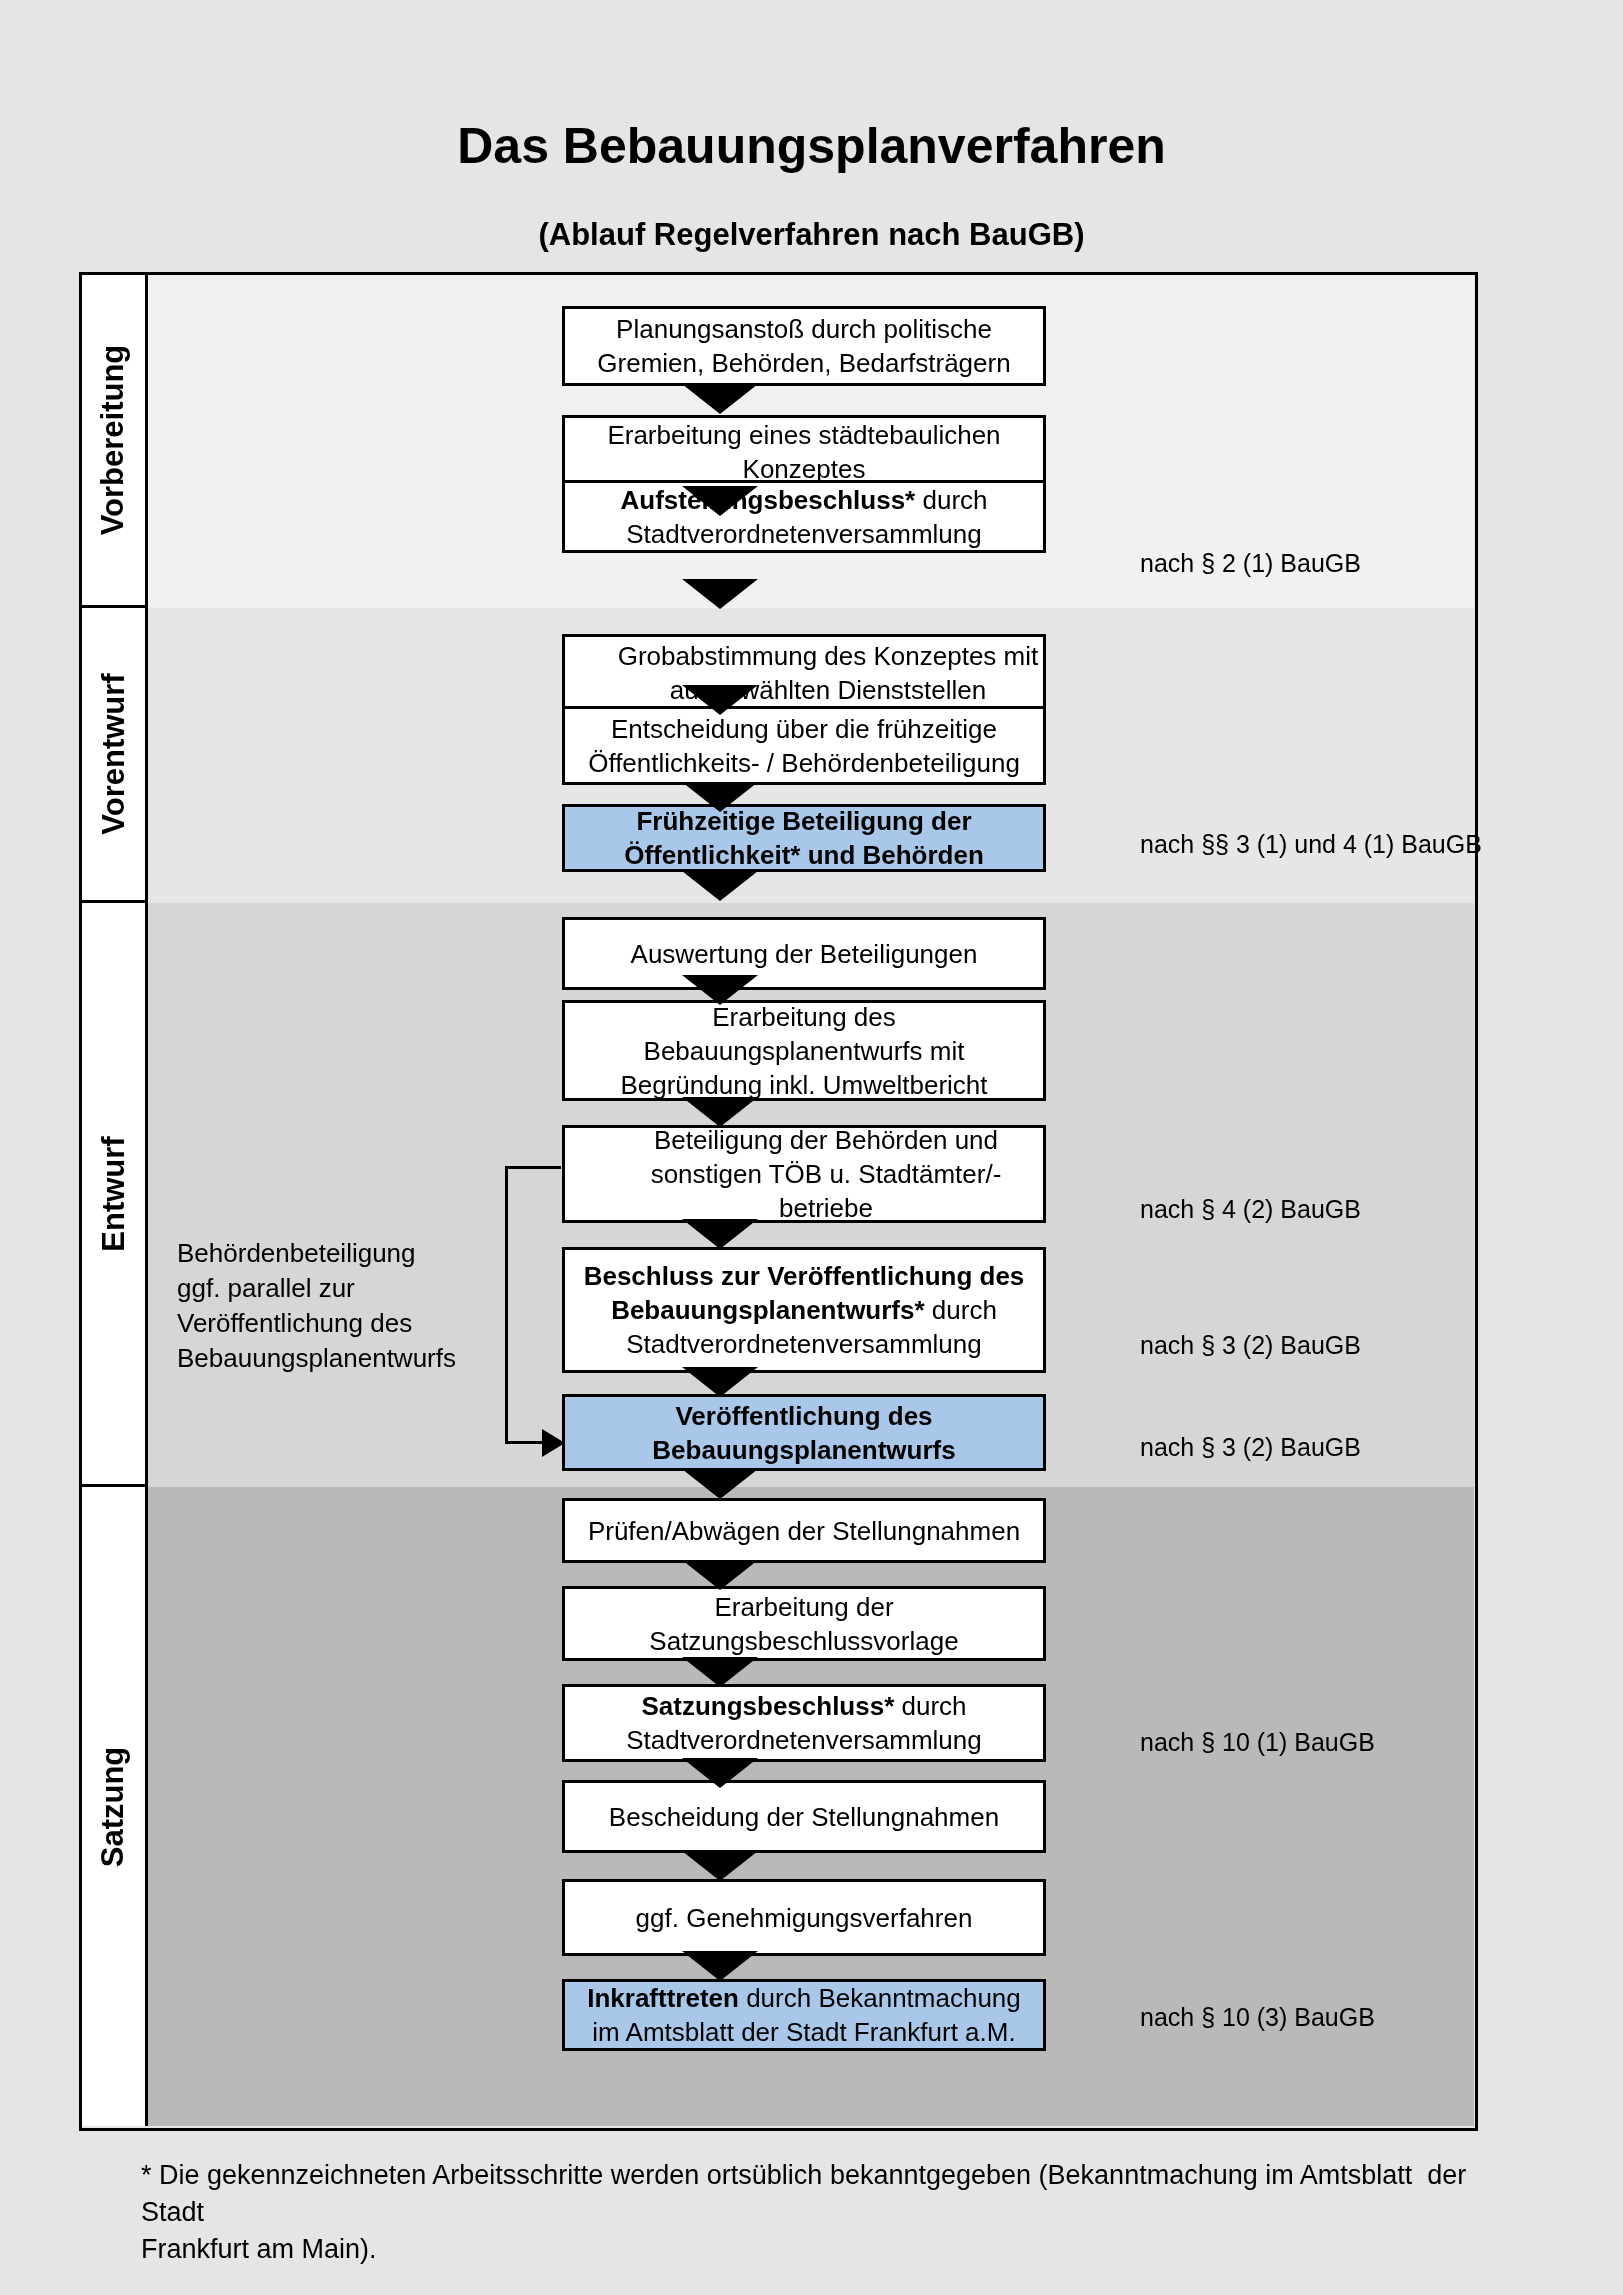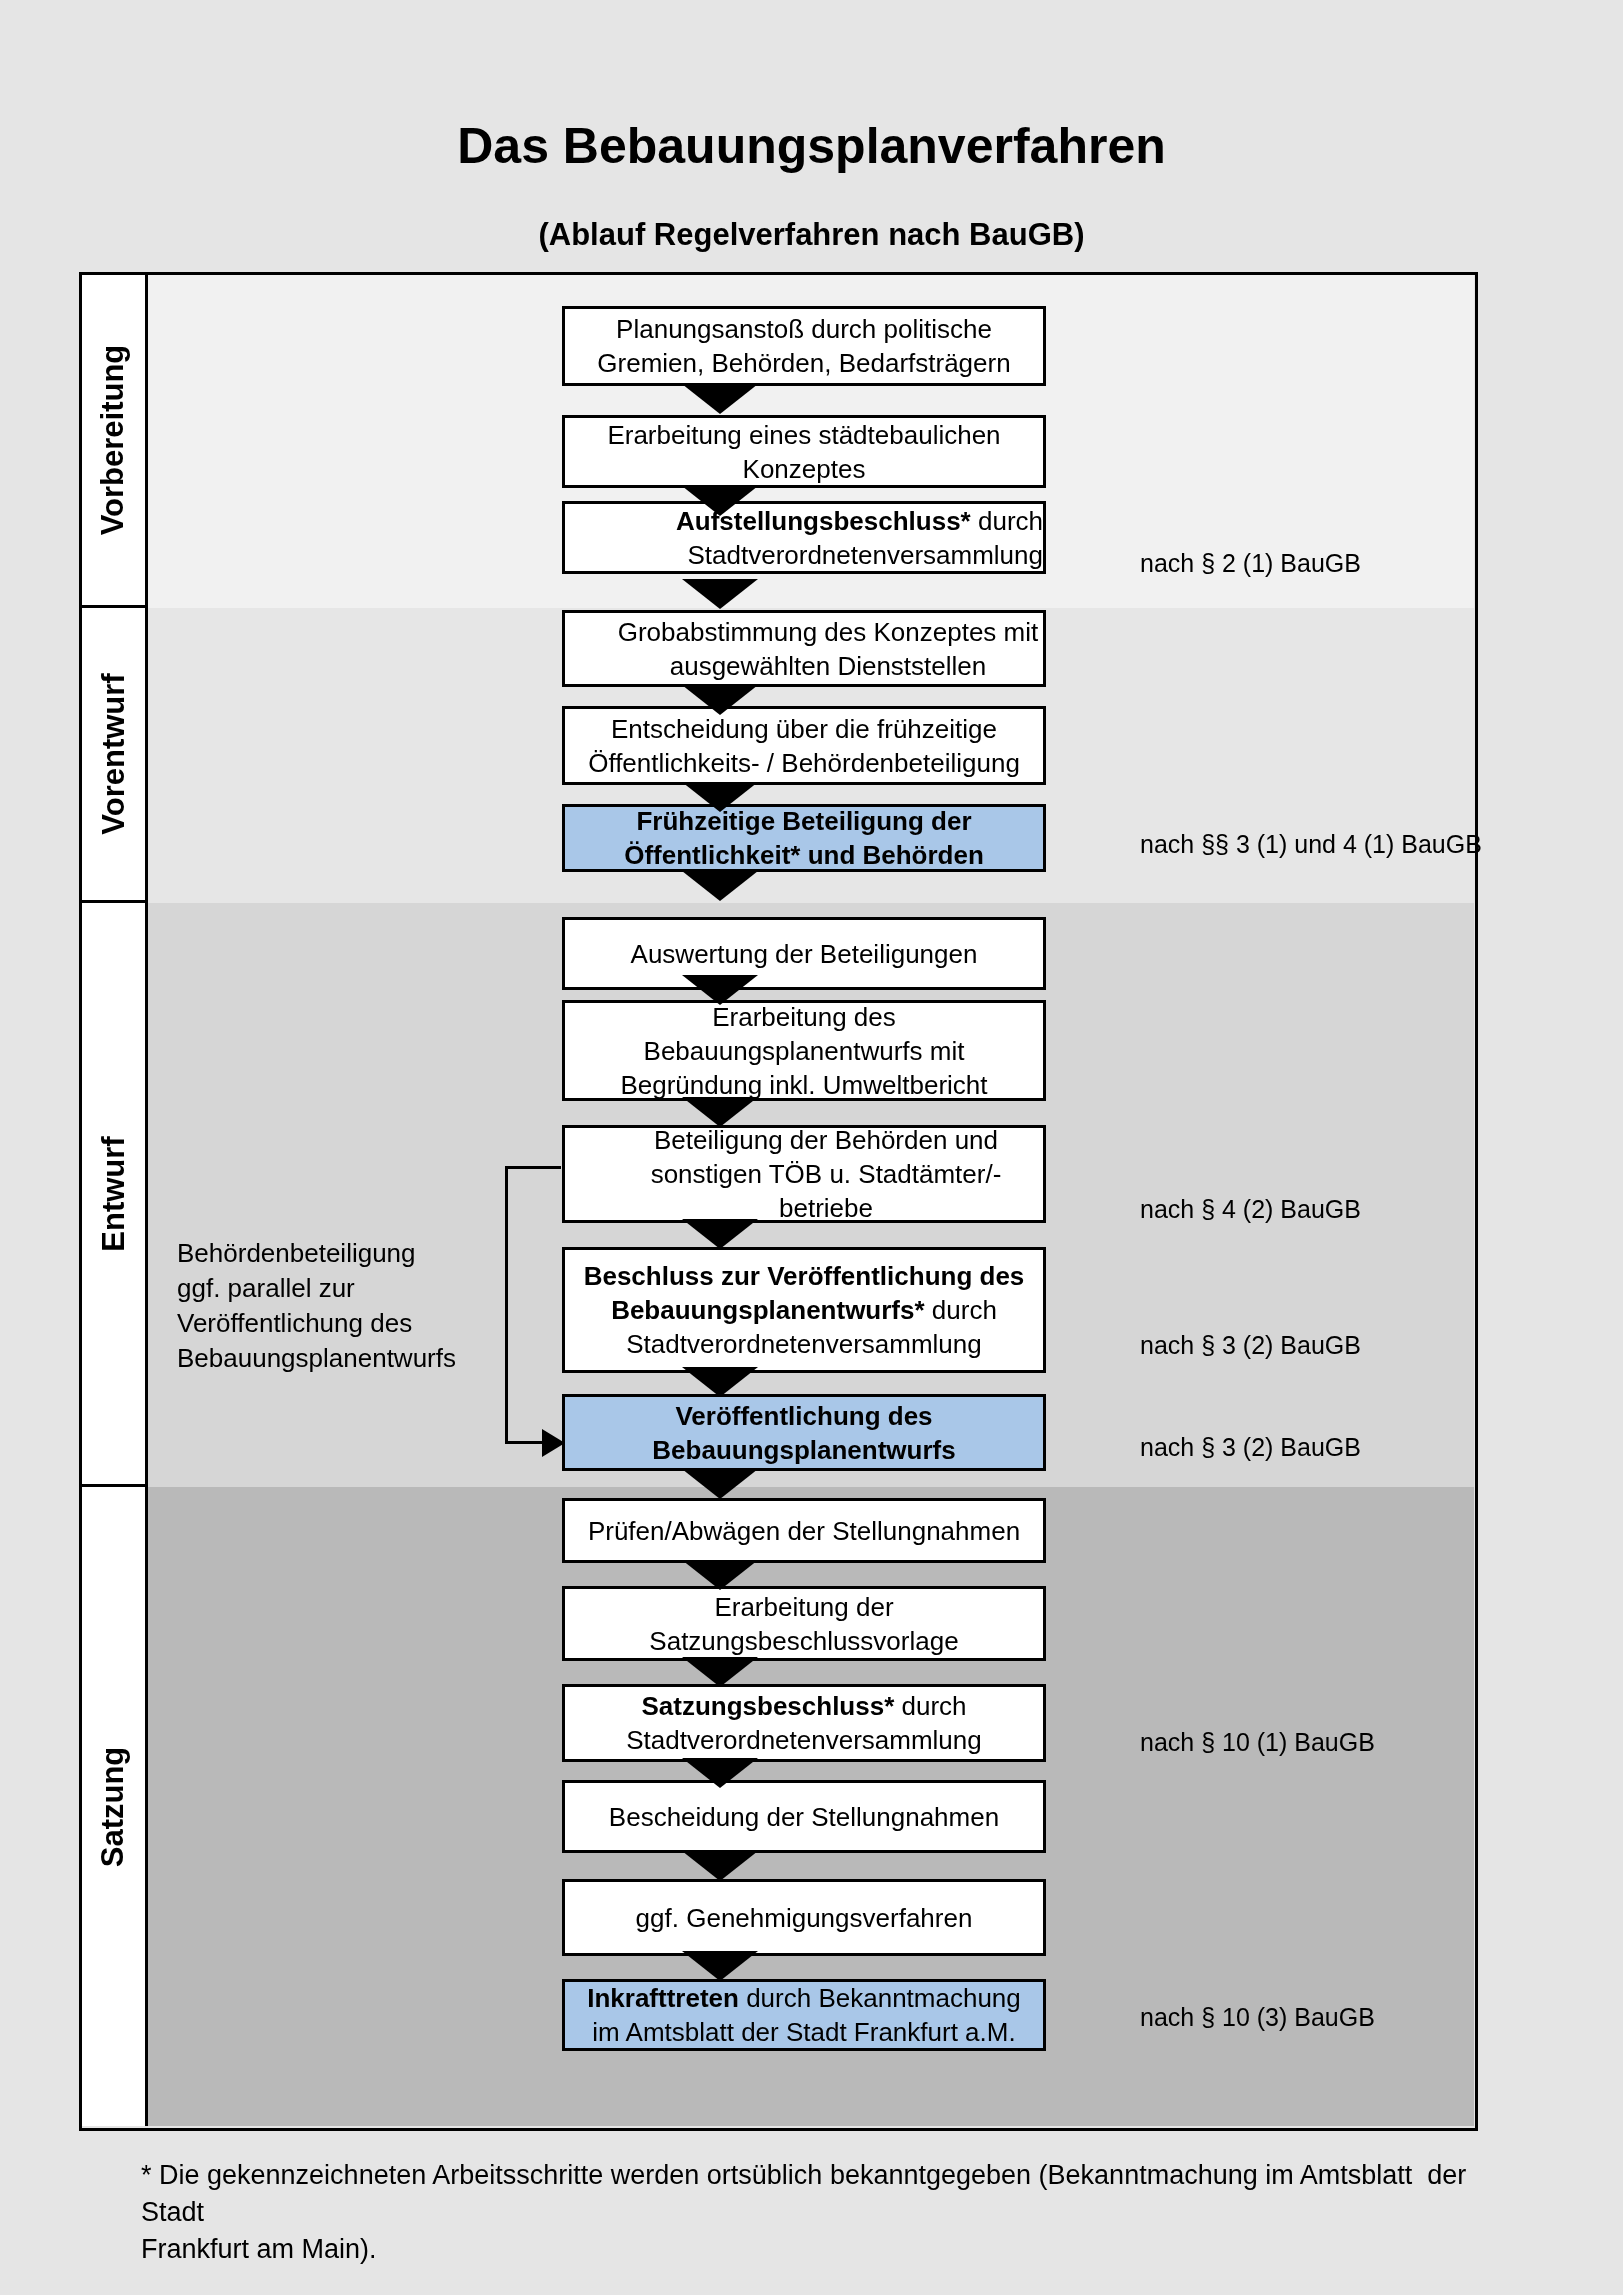--- a/index.html
+++ b/index.html
@@ -29,22 +29,22 @@
                   font-size:31px;font-weight:bold;}
 
   
   .fbox{position:absolute;left:562px;width:484px;box-sizing:border-box;
         border:3.9px solid #000;background:#fff;display:flex;flex-direction:column;
         justify-content:center;align-items:center;text-align:center;
         font-size:26px;line-height:34px;}
   .fbox .b{font-weight:bold;}
   .b1{top:306px;height:80px;}
   .b2{top:415px;height:73px;}
-  .b3{top:501px;height:73px;align-items:flex-end;}
-  .b4{top:610px;height:77px;padding-left:48px;}
+  .b3{top:480px;height:73px;}
+  .b4{top:634px;height:77px;padding-left:48px;}
   .b5{top:706px;height:79px;}
   .b6{top:804px;height:68px;}
   .b7{top:905px;height:73px;margin-top:12px;}
   .b8{top:1000px;height:101px;}
   .b9{top:1125px;height:98px;padding-left:44px;}
   .b10{top:1247px;height:126px;}
   .b11{top:1394px;height:77px;}
   .b12{top:1498px;height:65px;}
   .b13{top:1586px;height:75px;}
   .b14{top:1684px;height:78px;}

